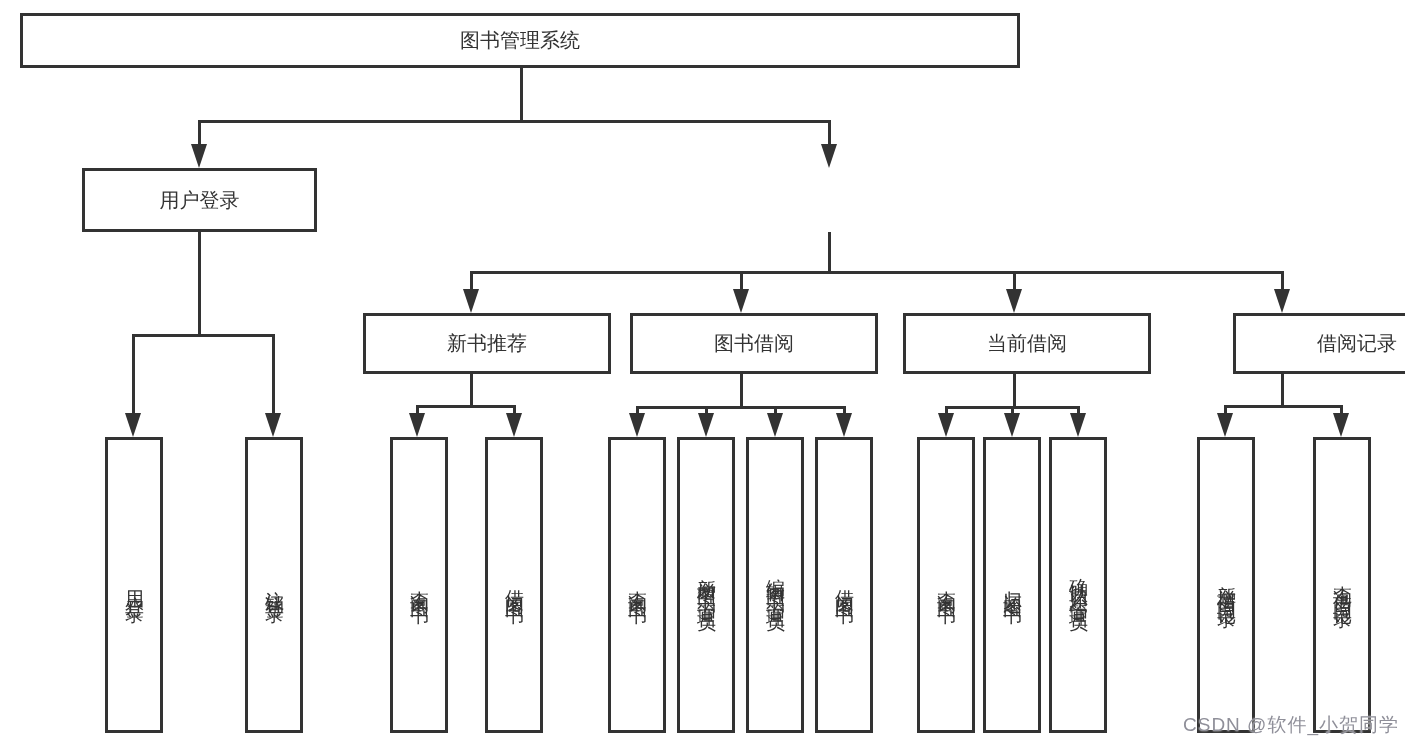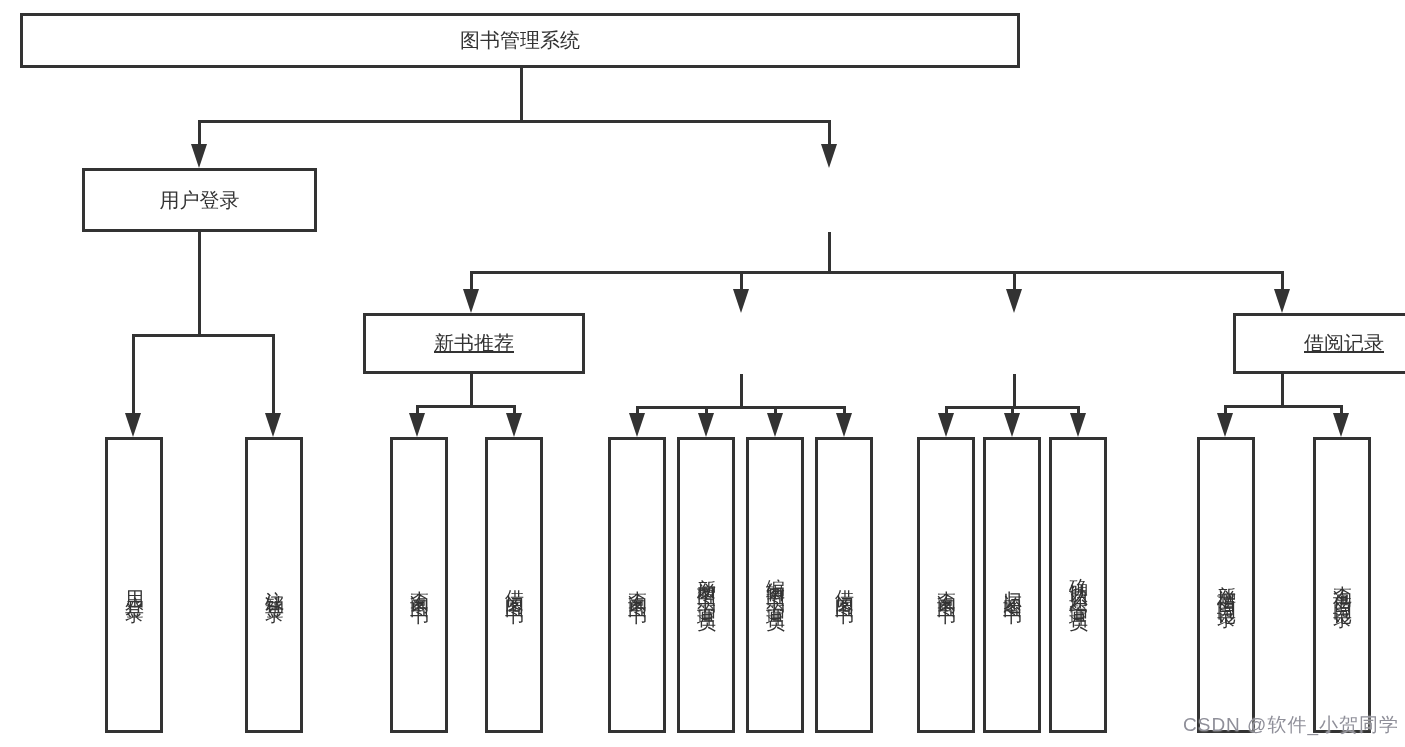--- a/index.html
+++ b/index.html
@@ -12,21 +12,21 @@
   }
   .box{
     position:absolute;box-sizing:border-box;
     border:3px solid #333333;background:#ffffff;
     display:flex;align-items:center;justify-content:center;
     color:#333333;
   }
   .box .label{font-size:20px;white-space:nowrap;}
   .l1{left:20px;top:13px;width:1000px;height:55px;}
   .l2{top:168px;width:235px;height:64px;}
-  .l3{top:313px;width:222px;height:61px;text-decoration:underline;}
+  .l3{top:313px;width:248px;height:61px;}
   .vbox{top:437px;width:58px;height:296px;}
   .vbox .label{
     writing-mode:vertical-rl;
     letter-spacing:5px;
     font-size:19px;
     line-height:1.1;
     white-space:nowrap;
   }
   .hline{position:absolute;height:3px;background:#333333;}
   .vline{position:absolute;width:3px;background:#333333;}
@@ -50,20 +50,26 @@
   <div class="box l1">
     <span class="label">图书管理系统</span>
   </div>
 
   <div class="box l2" style="left:82px">
     <span class="label">用户登录</span>
   </div>
 
   <div class="box l3" style="left:363px">
     <span class="label">新书推荐</span>
+  </div>
+  <div class="box l3" style="left:630px">
+    <span class="label">图书借阅</span>
+  </div>
+  <div class="box l3" style="left:903px">
+    <span class="label">当前借阅</span>
   </div>
   <div class="box l3" style="left:1233px">
     <span class="label">借阅记录</span>
   </div>
 
   <div class="box vbox" style="left:105px">
     <span class="label">用户登录</span>
   </div>
   <div class="box vbox" style="left:245px">
     <span class="label">注销登录</span>

